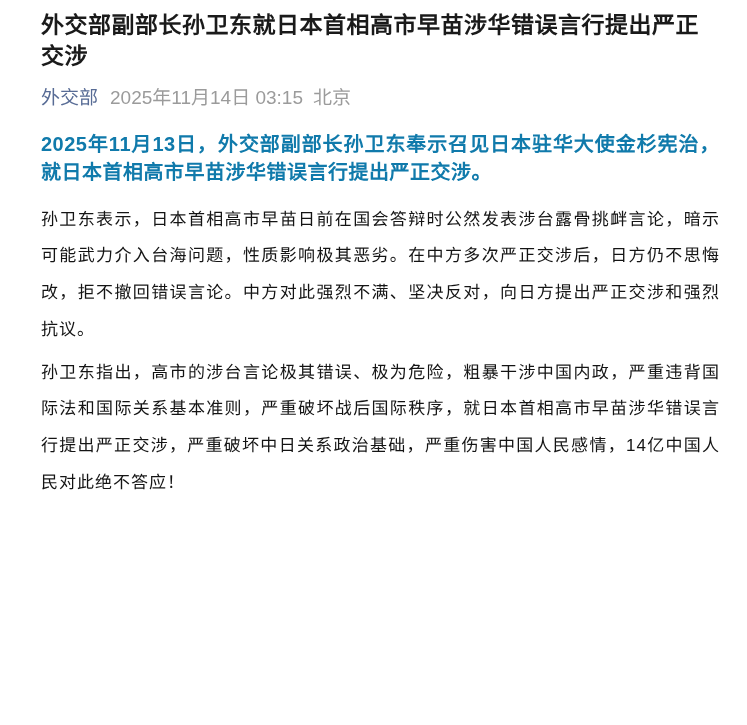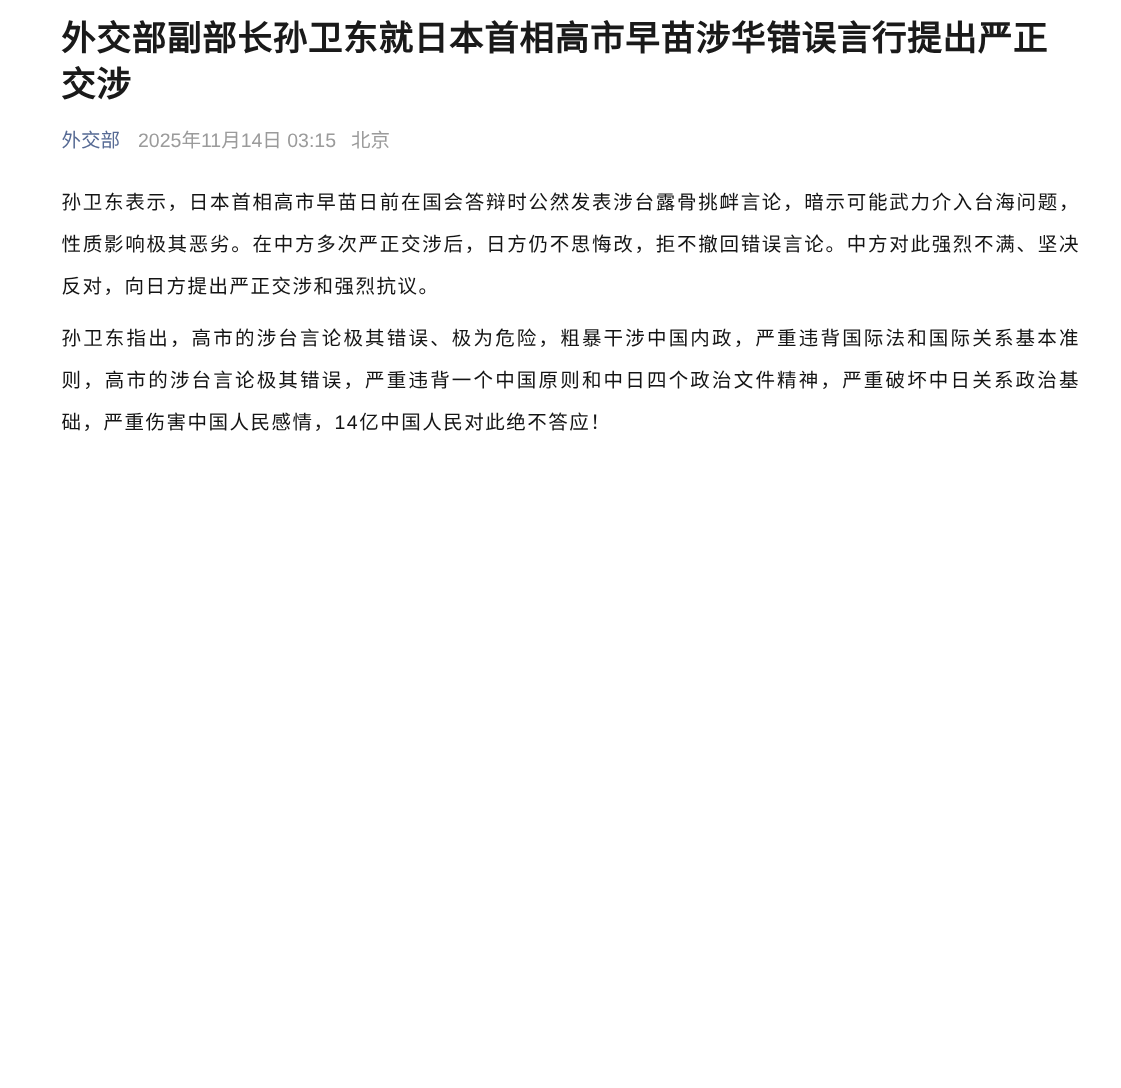--- a/index.html
+++ b/index.html
@@ -21,21 +21,21 @@
   h1.title {
     margin: 0 0 13px 0;
     font-size: 23px;
     line-height: 1.35;
     font-weight: 700;
     letter-spacing: 0.5px;
     color: var(--title-text, #1a1a1a);
   }
   .meta {
     margin: 0 0 18px 0;
-    font-size: 13px;
+    font-size: 19px;
     line-height: 1.4;
     color: var(--meta-text, #9b9b9b);
   }
   .meta .account {
     color: var(--account-link, #576b95);
     margin-right: 12px;
     cursor: pointer;
   }
   .meta .time {
     margin-right: 10px;
@@ -44,37 +44,38 @@
     margin: 0 0 16px 0;
     font-size: 20px;
     line-height: 1.4;
     font-weight: 700;
     letter-spacing: 0.5px;
     text-align: justify;
     color: var(--accent-lead, #107aab);
   }
   p.body-para {
     margin: 0 0 6px 0;
-    font-size: 13px;
+    font-size: 17px;
     line-height: 2.16;
     letter-spacing: 1px;
     text-align: justify;
     color: var(--body-text, #141414);
   }
 </style>
 </head>
 <body>
 
 <div class="page">
 
   <h1 class="title">外交部副部长孙卫东就日本首相高市早苗涉华错误言行提出严正交涉</h1>
 
   <div class="meta">
     <span class="account">外交部</span><span class="time">2025年11月14日 03:15</span><span class="location">北京</span>
   </div>
 
+  <p class="lead">2025年11月13日，外交部副部长孙卫东奉示召见日本驻华大使金杉宪治，就日本首相高市早苗涉华错误言行提出严正交涉。</p>
 
   <p class="body-para">孙卫东表示，日本首相高市早苗日前在国会答辩时公然发表涉台露骨挑衅言论，暗示可能武力介入台海问题，性质影响极其恶劣。在中方多次严正交涉后，日方仍不思悔改，拒不撤回错误言论。中方对此强烈不满、坚决反对，向日方提出严正交涉和强烈抗议。</p>
 
-  <p class="body-para">孙卫东指出，高市的涉台言论极其错误、极为危险，粗暴干涉中国内政，严重违背国际法和国际关系基本准则，高市的涉台言论极其错误，严重违背一个中国原则和中日四个政治文件精神，严重破坏中日关系政治基础，严重伤害中国人民感情，14亿中国人民对此绝不答应！</p>
+  <p class="body-para">孙卫东指出，高市的涉台言论极其错误、极为危险，粗暴干涉中国内政，严重违背国际法和国际关系基本准则，严重破坏战后国际秩序，就日本首相高市早苗涉华错误言行提出严正交涉，严重破坏中日关系政治基础，严重伤害中国人民感情，14亿中国人民对此绝不答应！</p>
 
 
 </div>
 
 </body></html>

